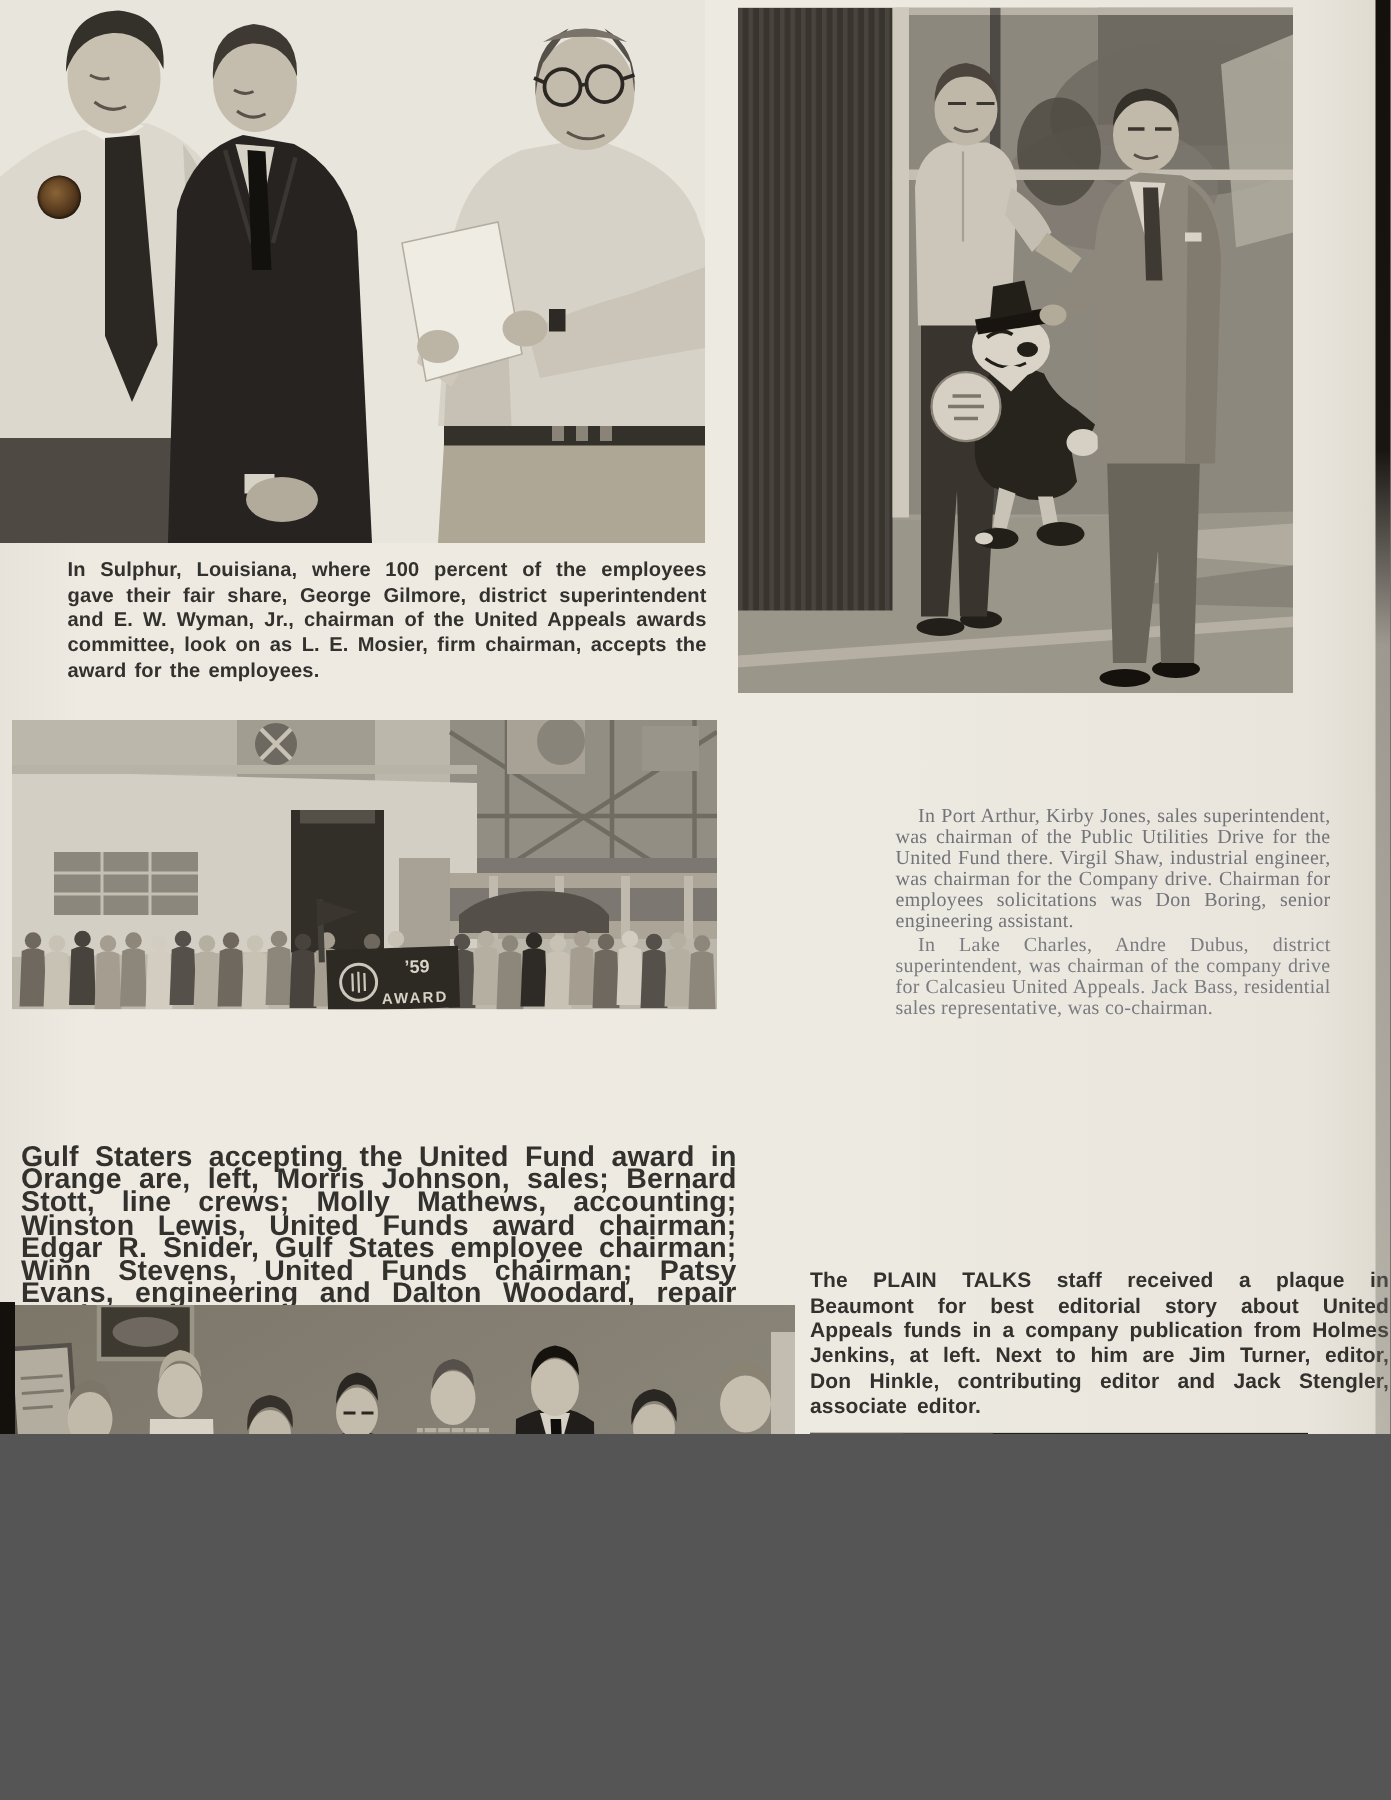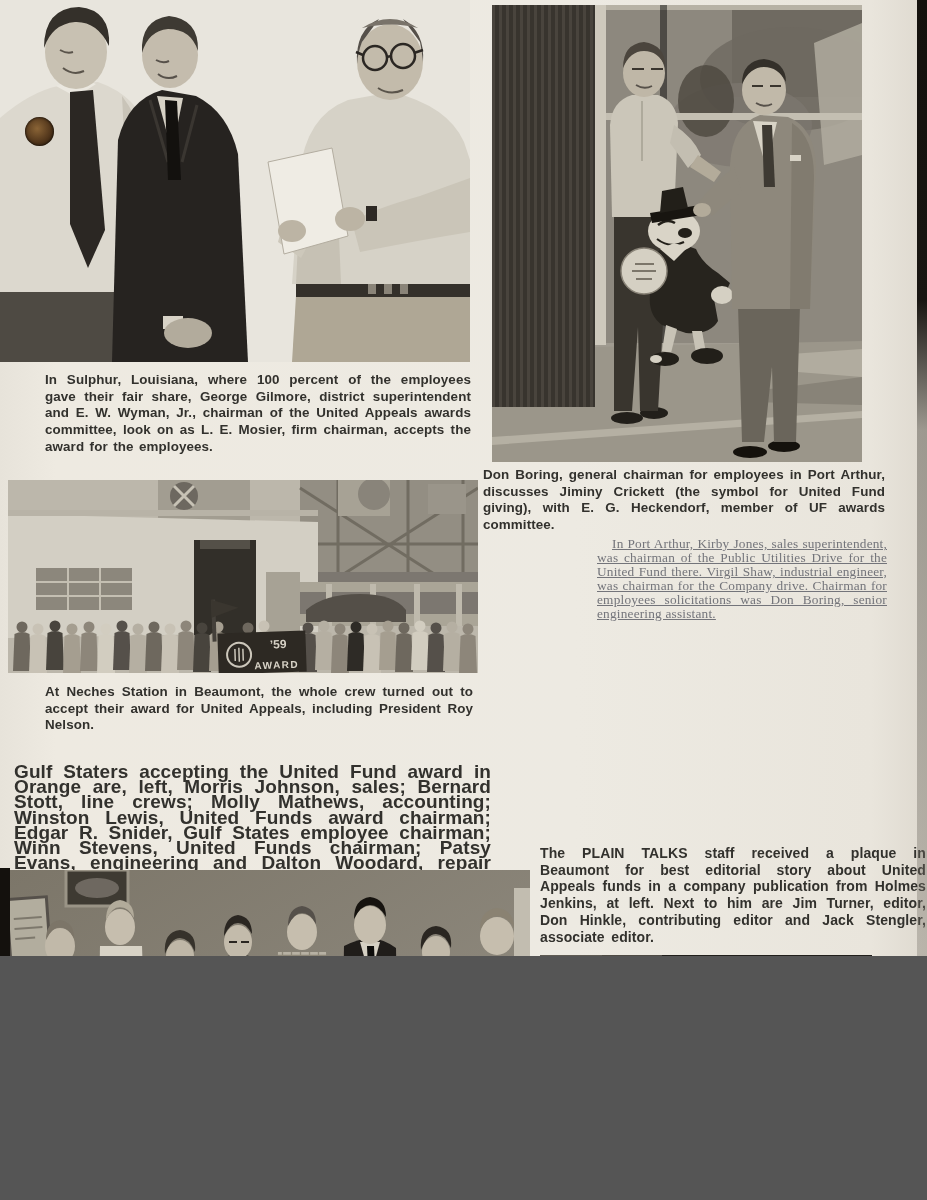--- a/index.html
+++ b/index.html
@@ -15,21 +15,21 @@
     color:#32312d;text-align:justify;text-align-last:left;
     font-size:13.4px;line-height:16.7px;letter-spacing:.1px;word-spacing:1.6px;
   }
   .cap-orange{font-size:19px;line-height:15.2px;}
   .cap-plain{font-size:14px;line-height:16.7px;word-spacing:2.6px;}
   .bodycol{
     position:absolute;font-family:"Liberation Serif",serif;
     color:#73747a;text-align:justify;text-align-last:left;
     font-size:13.3px;line-height:13.9px;letter-spacing:.2px;
   }
-  .bodycol p{margin:0 0 3px 0;text-indent:15px;text-decoration:underline;}
+  .bodycol p{margin:0 0 3px 0;text-indent:15px;}
   .bodycol p:nth-child(2){color:#7b7c81;}
   .hole{position:absolute;border-radius:50%;}
   .hole-black{background:radial-gradient(circle at 40% 38%,#201d19,#0c0a08);}
   .hole-brown{background:radial-gradient(circle at 42% 40%,#8a6436,#53371c 55%,#241709);box-shadow:inset 0 0 3px #000;}
   .strip-black{position:absolute;background:#14110d;}
   .edge-right{
     position:absolute;left:917px;top:0;width:10px;height:1200px;
     background:linear-gradient(180deg,#14110d 0,#191612 300px,rgba(92,88,80,.5) 430px,rgba(126,121,111,.32) 1080px,#0f0d0a 1165px,#0f0d0a 100%);
   }
   .svg-label{font-family:"Liberation Sans",sans-serif;font-weight:700;}
@@ -160,24 +160,24 @@
       <path d="M261,116 L285,117 L274,162 Z" fill="#d8d3c6"></path>
       <path d="M270,120 L280,120 L283,182 L272,182 Z" fill="#3e3a33"></path>
       <rect x="298" y="150" width="11" height="6" fill="#d8d3c6"></rect>
       <ellipse cx="272" cy="85" rx="22" ry="25" fill="#c1b9a9"></ellipse>
       <path d="M250,79 Q250,56 272,54 Q294,57 294,77 Q286,62 272,62 Q258,62 250,79 Z" fill="#34302a"></path>
       <path d="M260,81 h11 M278,81 h11" stroke="#3a352e" stroke-width="2.2"></path>
       <path d="M264,98 q8,5 16,1" stroke="#57514a" stroke-width="1.8" fill="none"></path>
     </svg>
   </div>
 
-  <div class="cap" style="left:483px;top:467px;width:402px;">Don Boring, general chairman for employees in Port Arthur, discusses Jiminy Crickett (the symbol for United Fund giving), with E. G. Heckendorf, member of UF awards committee.</div>
 
   <div class="bodycol" style="left:597px;top:537px;width:290px;">
     <p>In Port Arthur, Kirby Jones, sales superintendent, was chairman of the Public Utilities Drive for the United Fund there. Virgil Shaw, industrial engineer, was chairman for the Company drive. Chairman for employees solicitations was Don Boring, senior engineering assistant.</p>
+    <p>In Lake Charles, Andre Dubus, district superintendent, was chairman of the company drive for Calcasieu United Appeals. Jack Bass, residential sales representative, was co-chairman.</p>
   </div>
 
   <div class="photo" style="left:8px;top:480px;width:470px;height:193px;">
     <svg viewBox="0 0 470 193" preserveAspectRatio="none">
       <defs>
         <g id="pfig">
             <circle cx="0" cy="-44" r="5.5"></circle>
             <path d="M-7.5,-37 Q0,-41 7.5,-37 L9,0 L-9,0 Z"></path>
           </g>
       </defs>
@@ -247,21 +247,20 @@
         <path d="M205,118 L232,127 L205,136 Z" fill="#3a362f"></path>
         <rect x="210" y="152" width="88" height="41" fill="#2d2923"></rect>
         <circle cx="231" cy="174" r="12" fill="none" stroke="#ccc7bb" stroke-width="2"></circle>
         <path d="M227,168 v12 M231,167 v14 M235,168 v12" stroke="#ccc7bb" stroke-width="1.5"></path>
         <text class="svg-label" x="262" y="169" font-size="12" fill="#d8d3c7">’59</text>
         <text class="svg-label" x="246" y="189" font-size="10" letter-spacing="1.5" fill="#d8d3c7">AWARD</text>
       </g>
     </svg>
   </div>
 
-  <div class="cap" style="left:45px;top:684px;width:428px;">At Neches Station in Beaumont, the whole crew turned out to accept their award for United Appeals, including President Roy Nelson.</div>
 
   <div class="cap cap-orange" style="left:14px;top:764px;width:477px;">Gulf Staters accepting the United Fund award in Orange are, left, Morris Johnson, sales; Bernard Stott, line crews; Molly Mathews, accounting; Winston Lewis, United Funds award chairman; Edgar R. Snider, Gulf States employee chairman; Winn Stevens, United Funds chairman; Patsy Evans, engineering and Dalton Woodard, repair service.</div>
 
   <div class="cap cap-plain" style="left:540px;top:845px;width:386px;">The PLAIN TALKS staff received a plaque in Beaumont for best editorial story about United Appeals funds in a company publication from Holmes Jenkins, at left. Next to him are Jim Turner, editor, Don Hinkle, contributing editor and Jack Stengler, associate editor.</div>
 
   <div class="photo" style="left:8px;top:870px;width:522px;height:320px;">
     <svg viewBox="0 0 522 320" preserveAspectRatio="none">
       <defs>
         <pattern id="plaid" width="9" height="9" patternUnits="userSpaceOnUse">
           <rect width="9" height="9" fill="#b7b1a3"></rect>

